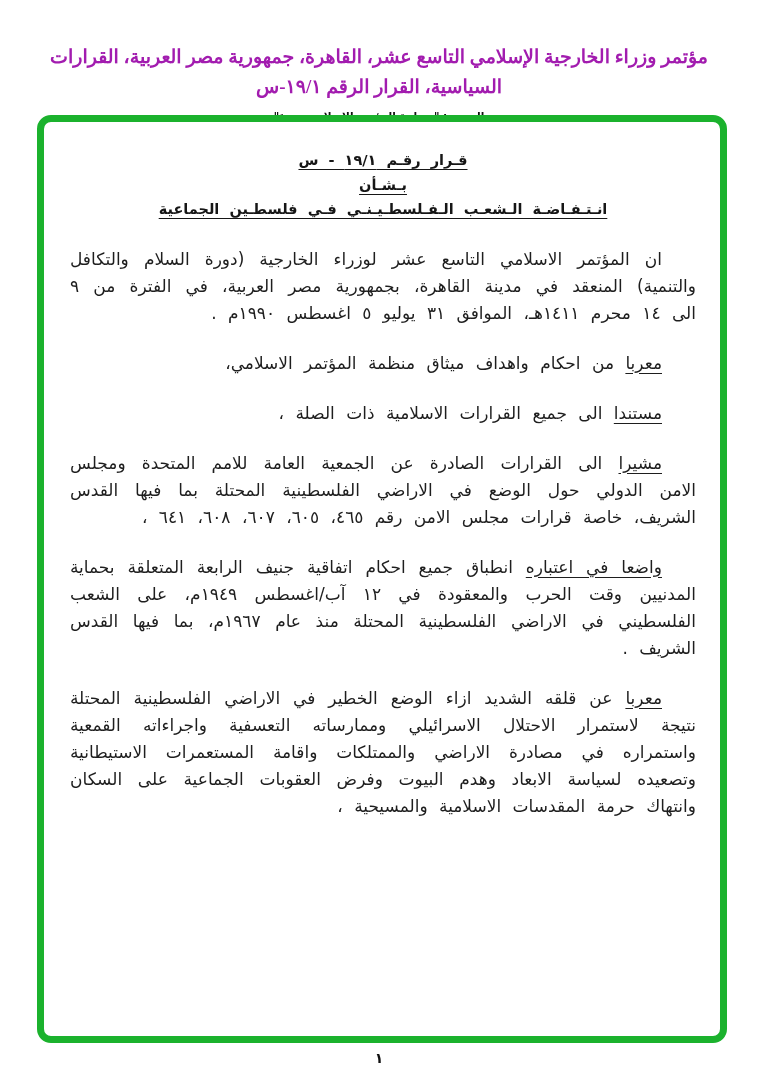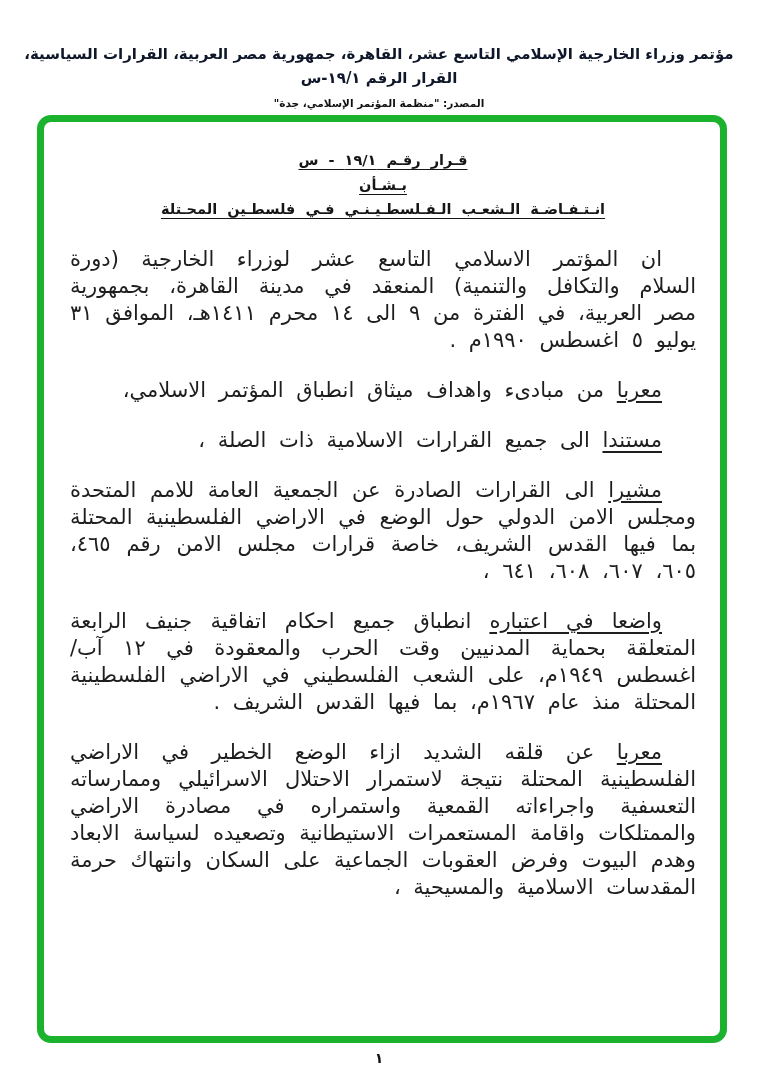--- a/index.html
+++ b/index.html
@@ -12,25 +12,26 @@
     color: var(--ink);
     overflow: hidden;
   }
   .page-header {
     position: absolute;
     top: 42px; left: 20px; right: 20px;
     text-align: center;
     direction: rtl;
   }
   .header-citation {
-    font-size: 15px;
+    font-size: 19px;
     font-weight: bold;
     letter-spacing: 0px;
-    color: #0f172a;
+    color: #a21caf;
     line-height: 1.6;
+    font-family: Liberation Serif, serif;
   }
   .header-source {
     margin-top: 7px;
     font-size: 10.5px;
     font-weight: bold;
     color: #111;
   }
   .doc-frame {
     position: absolute;
     left: 37px; top: 115px;
@@ -55,21 +56,21 @@
     font-weight: bold;
     color: #161616;
     text-decoration: underline;
     text-underline-offset: 4px;
     line-height: 1.0;
     margin-bottom: 9px;
     word-spacing: 5px;
   }
   .title-block .row { line-height: 1; }
   .body-text p.para {
-    font-size: 21px;
+    font-size: 17px;
     line-height: 27px;
     text-align: justify;
     text-indent: 34px;
     color: #1e1e1e;
     word-spacing: 6px;
     margin-bottom: 23px;
   }
   .body-text p.para .lead {
     text-decoration: underline;
     text-underline-offset: 4px;
@@ -90,26 +91,26 @@
   <div class="header-citation">مؤتمر وزراء الخارجية الإسلامي التاسع عشر، القاهرة، جمهورية مصر العربية، القرارات السياسية، القرار الرقم ١٩/١-س</div>
   <div class="header-source">المصدر:  "منظمة المؤتمر الإسلامي، جدة"</div>
 </header>
 
 <section class="doc-frame">
   <div class="doc-inner">
 
     <div class="title-block">
       <div class="row"><span class="title-line">قـرار رقـم ١٩/١ - س</span></div>
       <div class="row"><span class="title-line">بـشـأن</span></div>
-      <div class="row"><span class="title-line">انـتـفـاضـة الـشعـب الـفـلسطـيـنـي فـي فلسطـين المحـتلة</span></div>
+      <div class="row"><span class="title-line">انـتـفـاضـة الـشعـب الـفـلسطـيـنـي فـي فلسطـين الجماعية</span></div>
     </div>
 
     <div class="body-text">
       <p class="para"><span class="lead"></span><span>ان المؤتمر الاسلامي التاسع عشر لوزراء الخارجية (دورة السلام والتكافل والتنمية) المنعقد في مدينة القاهرة، بجمهورية مصر العربية، في الفترة من ٩ الى ١٤ محرم ١٤١١هـ، الموافق ٣١ يوليو ٥ اغسطس ١٩٩٠م .</span></p>
-      <p class="para"><span class="lead">معربا</span><span> من مبادىء واهداف ميثاق انطباق المؤتمر الاسلامي،</span></p>
+      <p class="para"><span class="lead">معربا</span><span> من احكام واهداف ميثاق منظمة المؤتمر الاسلامي،</span></p>
       <p class="para"><span class="lead">مستندا</span><span> الى جميع القرارات الاسلامية ذات الصلة ،</span></p>
       <p class="para"><span class="lead">مشيرا</span><span> الى القرارات الصادرة عن الجمعية العامة للامم المتحدة ومجلس الامن الدولي حول الوضع في الاراضي الفلسطينية المحتلة بما فيها القدس الشريف، خاصة قرارات مجلس الامن رقم ٤٦٥، ٦٠٥، ٦٠٧، ٦٠٨، ٦٤١ ،</span></p>
       <p class="para"><span class="lead">واضعا في اعتباره</span><span> انطباق جميع احكام اتفاقية جنيف الرابعة المتعلقة بحماية المدنيين وقت الحرب والمعقودة في ١٢ آب/اغسطس ١٩٤٩م، على الشعب الفلسطيني في الاراضي الفلسطينية المحتلة منذ عام ١٩٦٧م، بما فيها القدس الشريف .</span></p>
       <p class="para"><span class="lead">معربا</span><span> عن قلقه الشديد ازاء الوضع الخطير في الاراضي الفلسطينية المحتلة نتيجة لاستمرار الاحتلال الاسرائيلي وممارساته التعسفية واجراءاته القمعية واستمراره في مصادرة الاراضي والممتلكات واقامة المستعمرات الاستيطانية وتصعيده لسياسة الابعاد وهدم البيوت وفرض العقوبات الجماعية على السكان وانتهاك حرمة المقدسات الاسلامية والمسيحية ،</span></p>
     </div>
 
   </div>
 </section>
 
 <footer class="page-number">١</footer>

